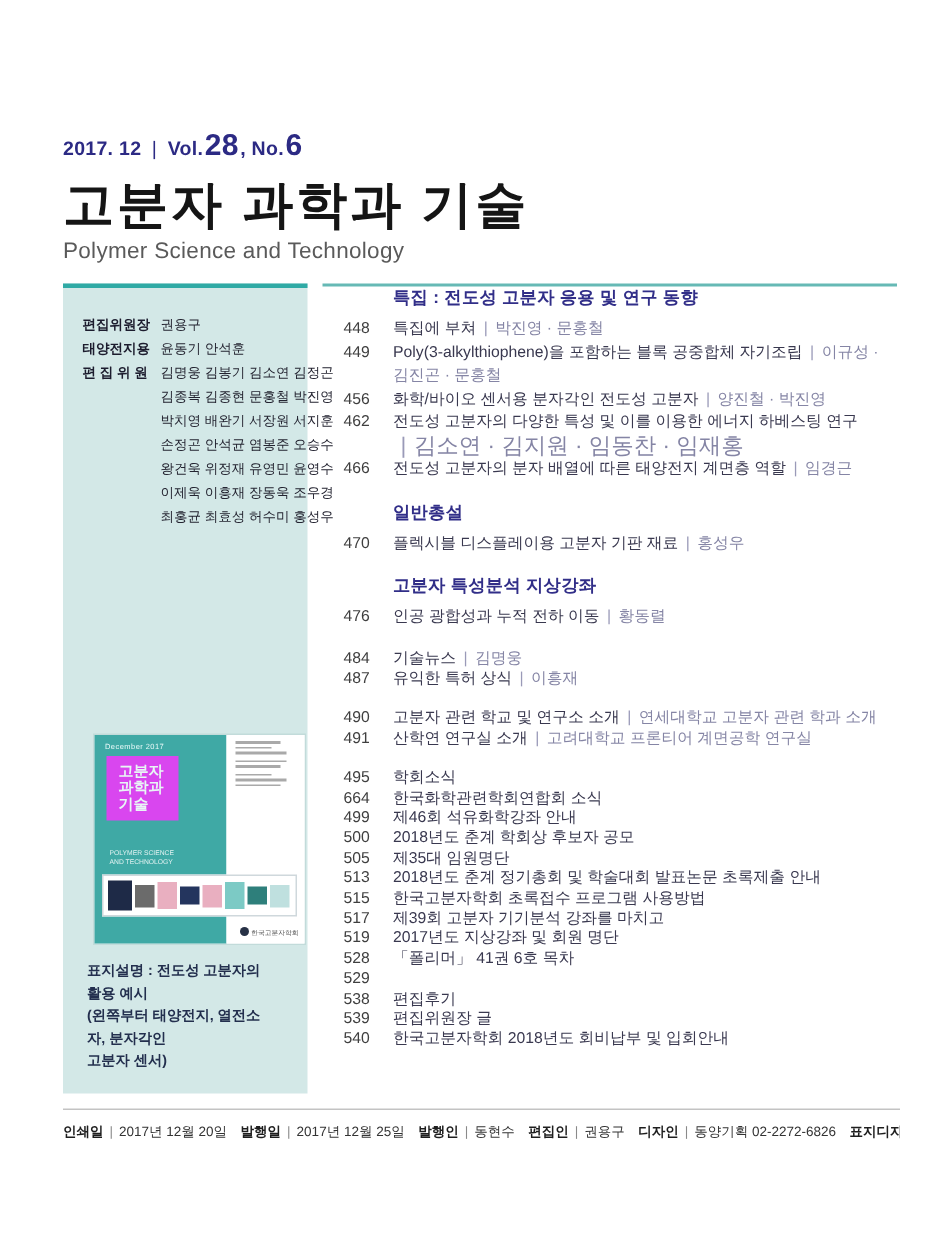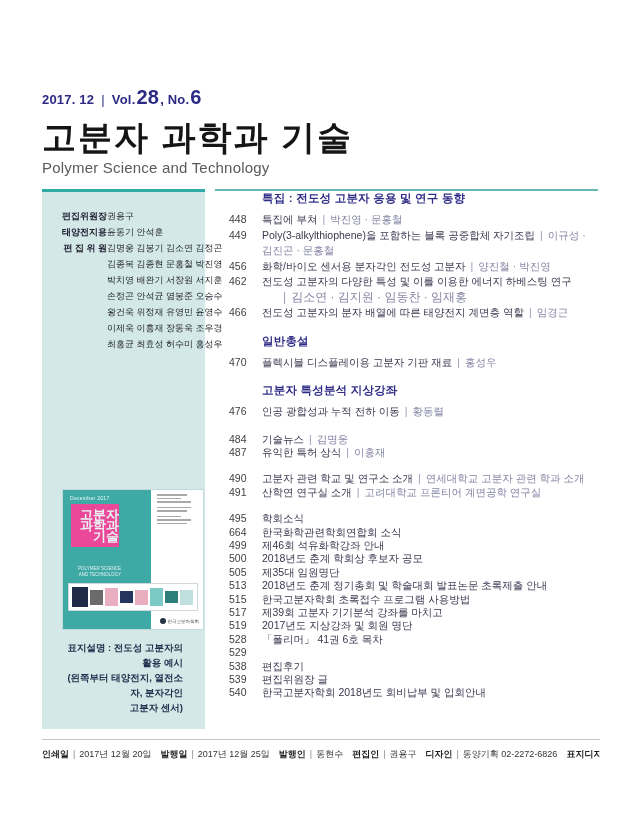--- a/index.html
+++ b/index.html
@@ -15,39 +15,39 @@
   .issue-line .big{font-size:20px;font-weight:600;margin:0 1px;}
   .issue-line .sep{font-weight:300;margin:0 7px;color:#2c2a84;}
   .title-kr{font-size:34px;font-weight:800;color:#151515;letter-spacing:2px;margin-top:9px;line-height:38px;}
   .title-en{font-size:15px;color:#5a5a5a;margin-top:3px;letter-spacing:.2px;}
 
   
   .main{display:flex;margin-top:13px;}
   .sidebar{
     box-sizing:border-box;width:163px;height:540px;flex-shrink:0;
     background:#d3e8e7;border-top:3px solid #2faaa5;
-    padding:16px 22px 14px 13px;display:flex;flex-direction:column;text-align:right;
+    padding:16px 22px 14px 13px;display:flex;flex-direction:column;
   }
   .content{
     flex:1;margin-left:10px;border-top:2px solid #66b9b5;
     padding:0 0 0 14px;box-sizing:border-box;
   }
 
   
   .ed-row{display:flex;font-size:9px;line-height:16px;}
   .ed-role{width:52px;flex-shrink:0;font-weight:bold;color:#1c1c2e;white-space:nowrap;}
   .ed-names{color:#232330;}
   .ed-line{white-space:nowrap;}
 
   
   .cover{position:relative;width:140px;height:143px;margin:138px 0 0 8px;background:#ffffff;box-shadow:0 0 0 1px #c2dbda;}
   .cover-left{position:absolute;left:0;top:0;width:88px;height:100%;background:#3fa9a5;}
   .cover-month{position:absolute;left:7px;top:5px;font-size:5px;color:#eafaf9;letter-spacing:.3px;}
-  .cover-navybox{position:absolute;left:8px;top:14px;width:48px;background:#ec4899;color:#e8f6f5;
-    font-size:13px;font-weight:bold;line-height:11px;padding:5px 0 5px 8px;box-sizing:border-box;}
+  .cover-navybox{position:absolute;left:8px;top:14px;width:48px;background:#d946ef;color:#e8f6f5;
+    font-size:10px;font-weight:bold;line-height:11px;padding:5px 0 5px 8px;box-sizing:border-box;}
   .cover-sub{position:absolute;left:10px;top:76px;width:48px;font-size:4.5px;line-height:6px;color:#dff1f0;}
   .cover-right{position:absolute;right:0;top:0;width:52px;height:100%;background:#ffffff;}
   .tiny-bars{margin:4px 6px 0 6px;}
   .tiny-bars .bar{height:1.5px;background:#a9a9a9;margin-bottom:2px;}
   .bar.w1{width:30px;} .bar.w2{width:24px;} .bar.w3{width:34px;}
   .cover-strip{position:absolute;left:5px;right:5px;top:93px;height:28px;background:#fff;
     border:1px solid #cfd8dc;display:flex;align-items:center;gap:2px;padding:2px 3px;box-sizing:border-box;}
   .strip-block{flex-shrink:0;}
   .cover-logo{position:absolute;right:4px;bottom:5px;display:flex;align-items:center;gap:2px;}
   .logo-dot{width:6px;height:6px;border-radius:50%;background:#273146;}
@@ -58,21 +58,21 @@
 
   
   .toc-section{margin-bottom:13px;}
   .sec-heading{color:#312e88;font-weight:bold;font-size:11.5px;margin:0 0 6px 33px;letter-spacing:.2px;}
   .item{display:flex;align-items:flex-start;line-height:15.5px;}
   .toc-section.compact .item{line-height:13.4px;}
   .item-page{width:19px;text-align:left;color:#3f3f3f;font-size:10.5px;flex-shrink:0;}
   .item-text{margin-left:14px;font-size:10.5px;color:#39384f;}
   .item-sep{color:#9a9ab8;margin:0 5px;font-weight:300;}
   .item-authors{color:#8585a5;}
-  .item-line2{font-size:12px;margin-left:16px;}
+  .item-line2{font-size:15px;}
 
   
   .footer{margin-top:10px;border-top:1px solid #c3c3c3;padding-top:7px;width:558px;}
   .f-line{font-size:9px;line-height:15.5px;white-space:nowrap;overflow:hidden;color:#333;}
   .f-seg{margin-right:9px;}
   .f-label{font-weight:bold;color:#1e1e1e;}
   .f-sep{color:#8a8a8a;margin:0 4px;font-weight:300;}
 </style>
 </head>
 <body>

